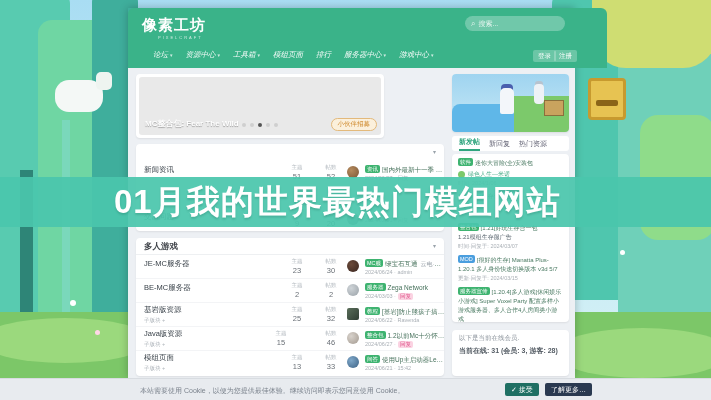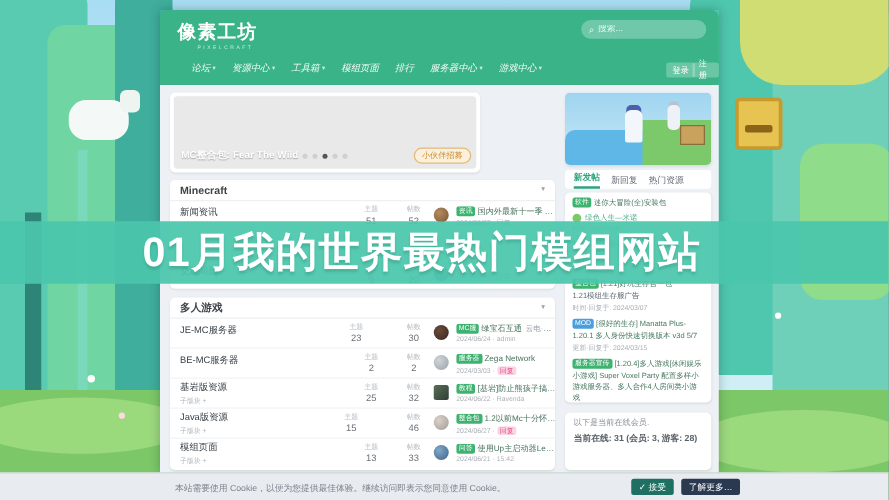--- a/index.html
+++ b/index.html
@@ -4,21 +4,21 @@
 <style>
   html,body{margin:0;padding:0;background:#222;}
   #screen{position:relative;width:711px;height:400px;overflow:hidden;
     font-family:"Liberation Sans","DejaVu Sans",sans-serif;
     background:linear-gradient(#a9ddf3 0%,#c6ebf6 55%,#d9f2f4 100%);}
   .abs{position:absolute;}
   
   .bg{z-index:0;}
   
   .site{left:128px;top:8px;width:447px;height:370px;z-index:2;box-shadow:0 0 8px rgba(0,0,0,.25);}
-  .hdr{left:0;top:0;width:447px;height:60px;background:#3ab389;border-radius:6px 6px 0 0;}
+  .hdr{left:0;top:0;width:447px;height:60px;background:#3ab389;border-radius:6px 6px 0 0;padding-left:32px;}
   .logo{left:14px;top:8px;font-size:15px;font-weight:bold;color:#fff;letter-spacing:1px;}
   .logo-sub{left:30px;top:27px;font-size:4px;color:rgba(255,255,255,.75);letter-spacing:2px;}
   .nav{left:25px;top:42px;display:flex;gap:13px;font-style:italic;}
   .nav-item{font-size:7.5px;color:rgba(255,255,255,.95);display:flex;align-items:center;gap:2px;cursor:pointer;}
   .caret{font-size:5px;opacity:.8;}
   .search{left:337px;top:8px;width:100px;height:15px;background:rgba(255,255,255,.28);border-radius:8px;
     display:flex;align-items:center;padding:0 6px;gap:3px;box-sizing:border-box;}
   .search .mag{color:rgba(255,255,255,.9);font-size:8px;line-height:1;}
   .search input{background:transparent;border:none;outline:none;color:#fff;font-size:7px;width:100%;padding:0;}
   .search input::placeholder{color:rgba(255,255,255,.85);}
@@ -153,21 +153,20 @@
         <span class="dot"></span>
         <span class="dot"></span>
         <span class="dot active"></span>
         <span class="dot"></span>
         <span class="dot"></span>
       </div>
       <div class="car-btn">小伙伴招募</div>
     </div>
 
     <div class="card" style="left:8px;top:136px;width:308px;height:87px;">
-      <div class="f-head">Minecraft</div>
       <div class="chev">▾</div>
 
       <div class="frow" style="top:17px;height:25px;">
         <div class="fname">新闻资讯</div>
         <div class="fcol" style="left:148px;">
             <span class="flab">主题</span>
             <span class="fval">51</span>
           </div>
         <div class="fcol" style="left:182px;">
             <span class="flab">帖数</span>
@@ -198,21 +197,21 @@
           </div>
       </div>
     </div>
 
     <div class="card" style="left:8px;top:230px;width:308px;height:138px;">
       <div class="f-head">多人游戏</div>
       <div class="chev">▾</div>
 
       <div class="frow" style="top:17px;height:24px;">
         <div class="fname">JE-MC服务器</div>
-        <div class="fcol" style="left:136px;">
+        <div class="fcol" style="left:148px;">
             <span class="flab">主题</span>
             <span class="fval">23</span>
           </div>
         <div class="fcol" style="left:182px;">
             <span class="flab">帖数</span>
             <span class="fval">30</span>
           </div>
         <div class="fav" style="background:radial-gradient(circle at 35% 35%,#6b4a3a,#3a2620);"></div>
         <div class="fpost">
           <div class="l1"><span class="badge auto-hide">MC服</span><span>绿宝石互通</span><span class="fextra">云电·冒险·经济·粘液…</span></div>

